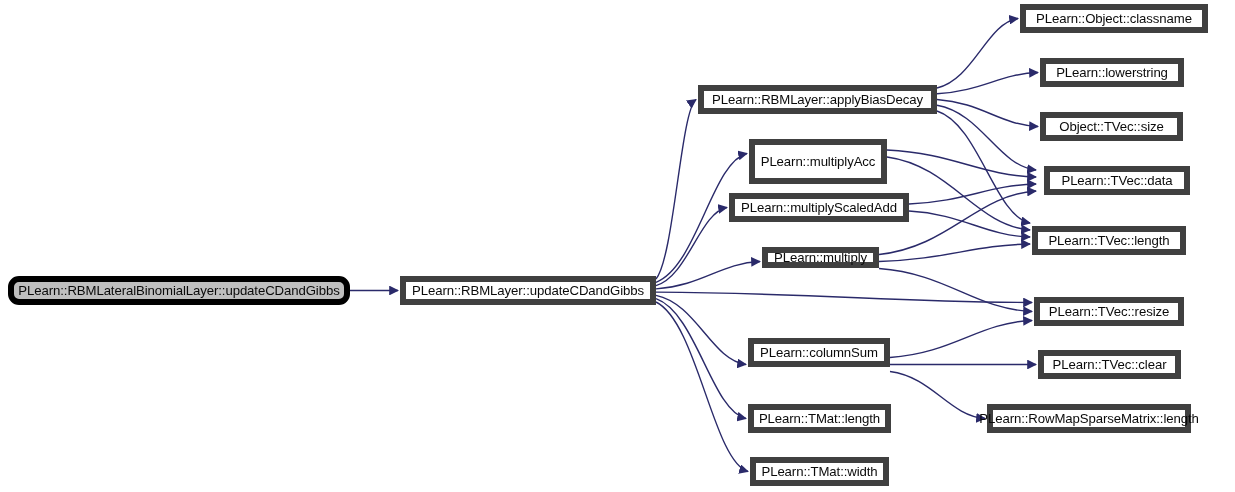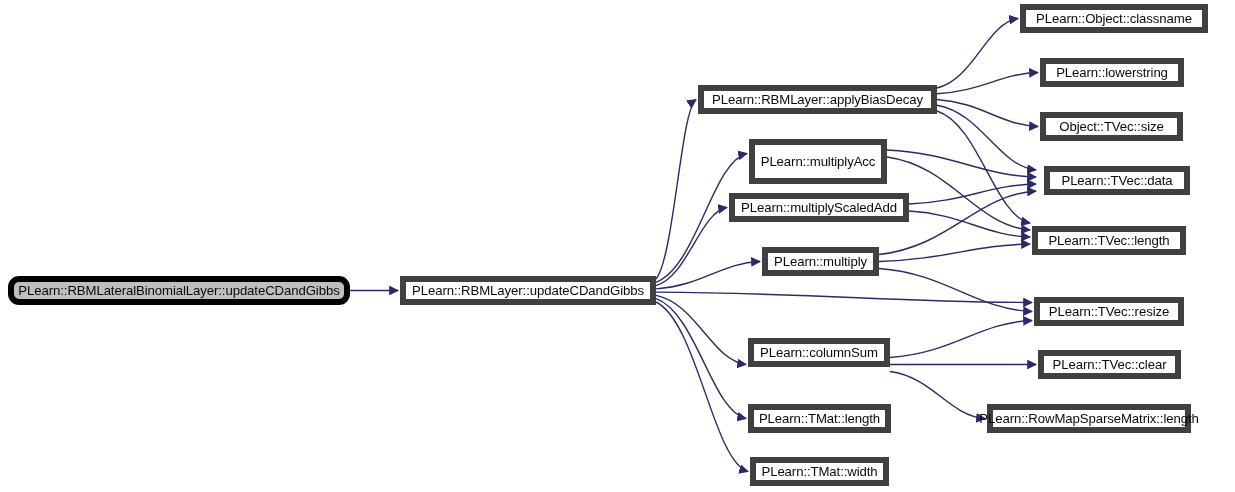--- a/index.html
+++ b/index.html
@@ -91,21 +91,21 @@
       </div>
       <div class="node" style="left: 698px; top: 85px; width: 239px; height: 29px;">
         <span class="node-label">PLearn::RBMLayer::applyBiasDecay</span>
       </div>
       <div class="node" style="left: 749px; top: 139px; width: 138px; height: 45px;">
         <span class="node-label">PLearn::multiplyAcc</span>
       </div>
       <div class="node" style="left: 729px; top: 193px; width: 180px; height: 29px;">
         <span class="node-label">PLearn::multiplyScaledAdd</span>
       </div>
-      <div class="node" style="left: 762px; top: 247px; width: 117px; height: 29px;">
+      <div class="node" style="left: 762px; top: 247px; width: 117px; height: 21px;">
         <span class="node-label">PLearn::multiply</span>
       </div>
       <div class="node" style="left: 748px; top: 338px; width: 142px; height: 29px;">
         <span class="node-label">PLearn::columnSum</span>
       </div>
       <div class="node" style="left: 748px; top: 404px; width: 143px; height: 29px;">
         <span class="node-label">PLearn::TMat::length</span>
       </div>
       <div class="node" style="left: 750px; top: 457px; width: 139px; height: 29px;">
         <span class="node-label">PLearn::TMat::width</span>

